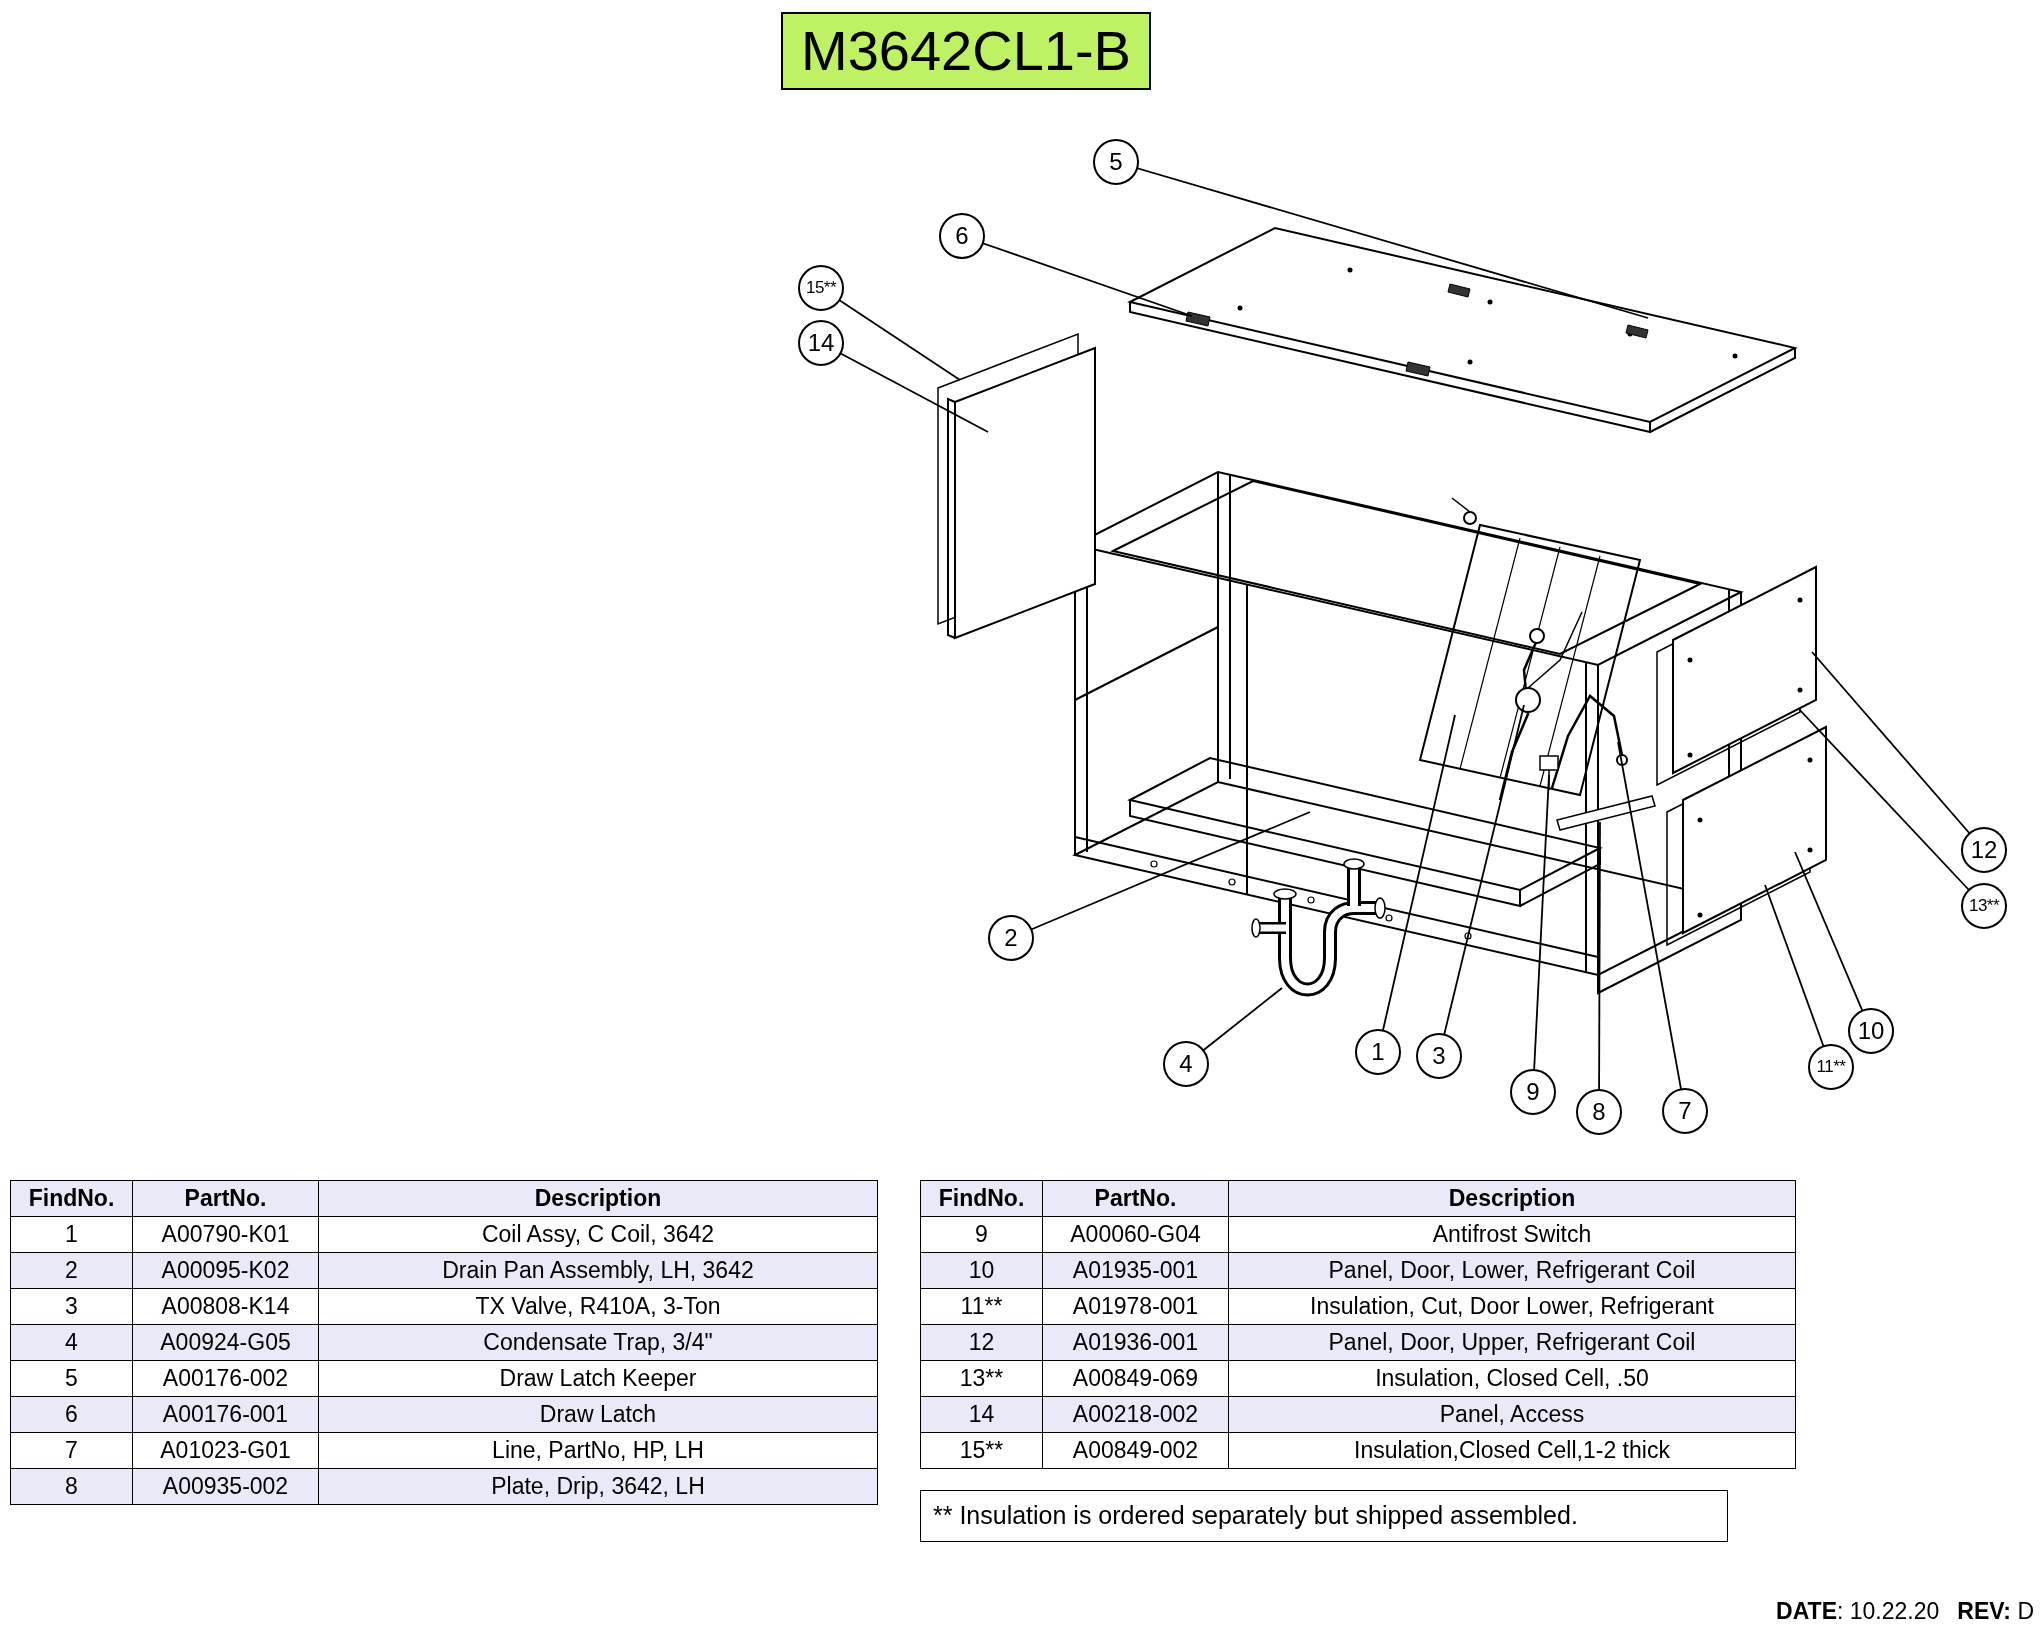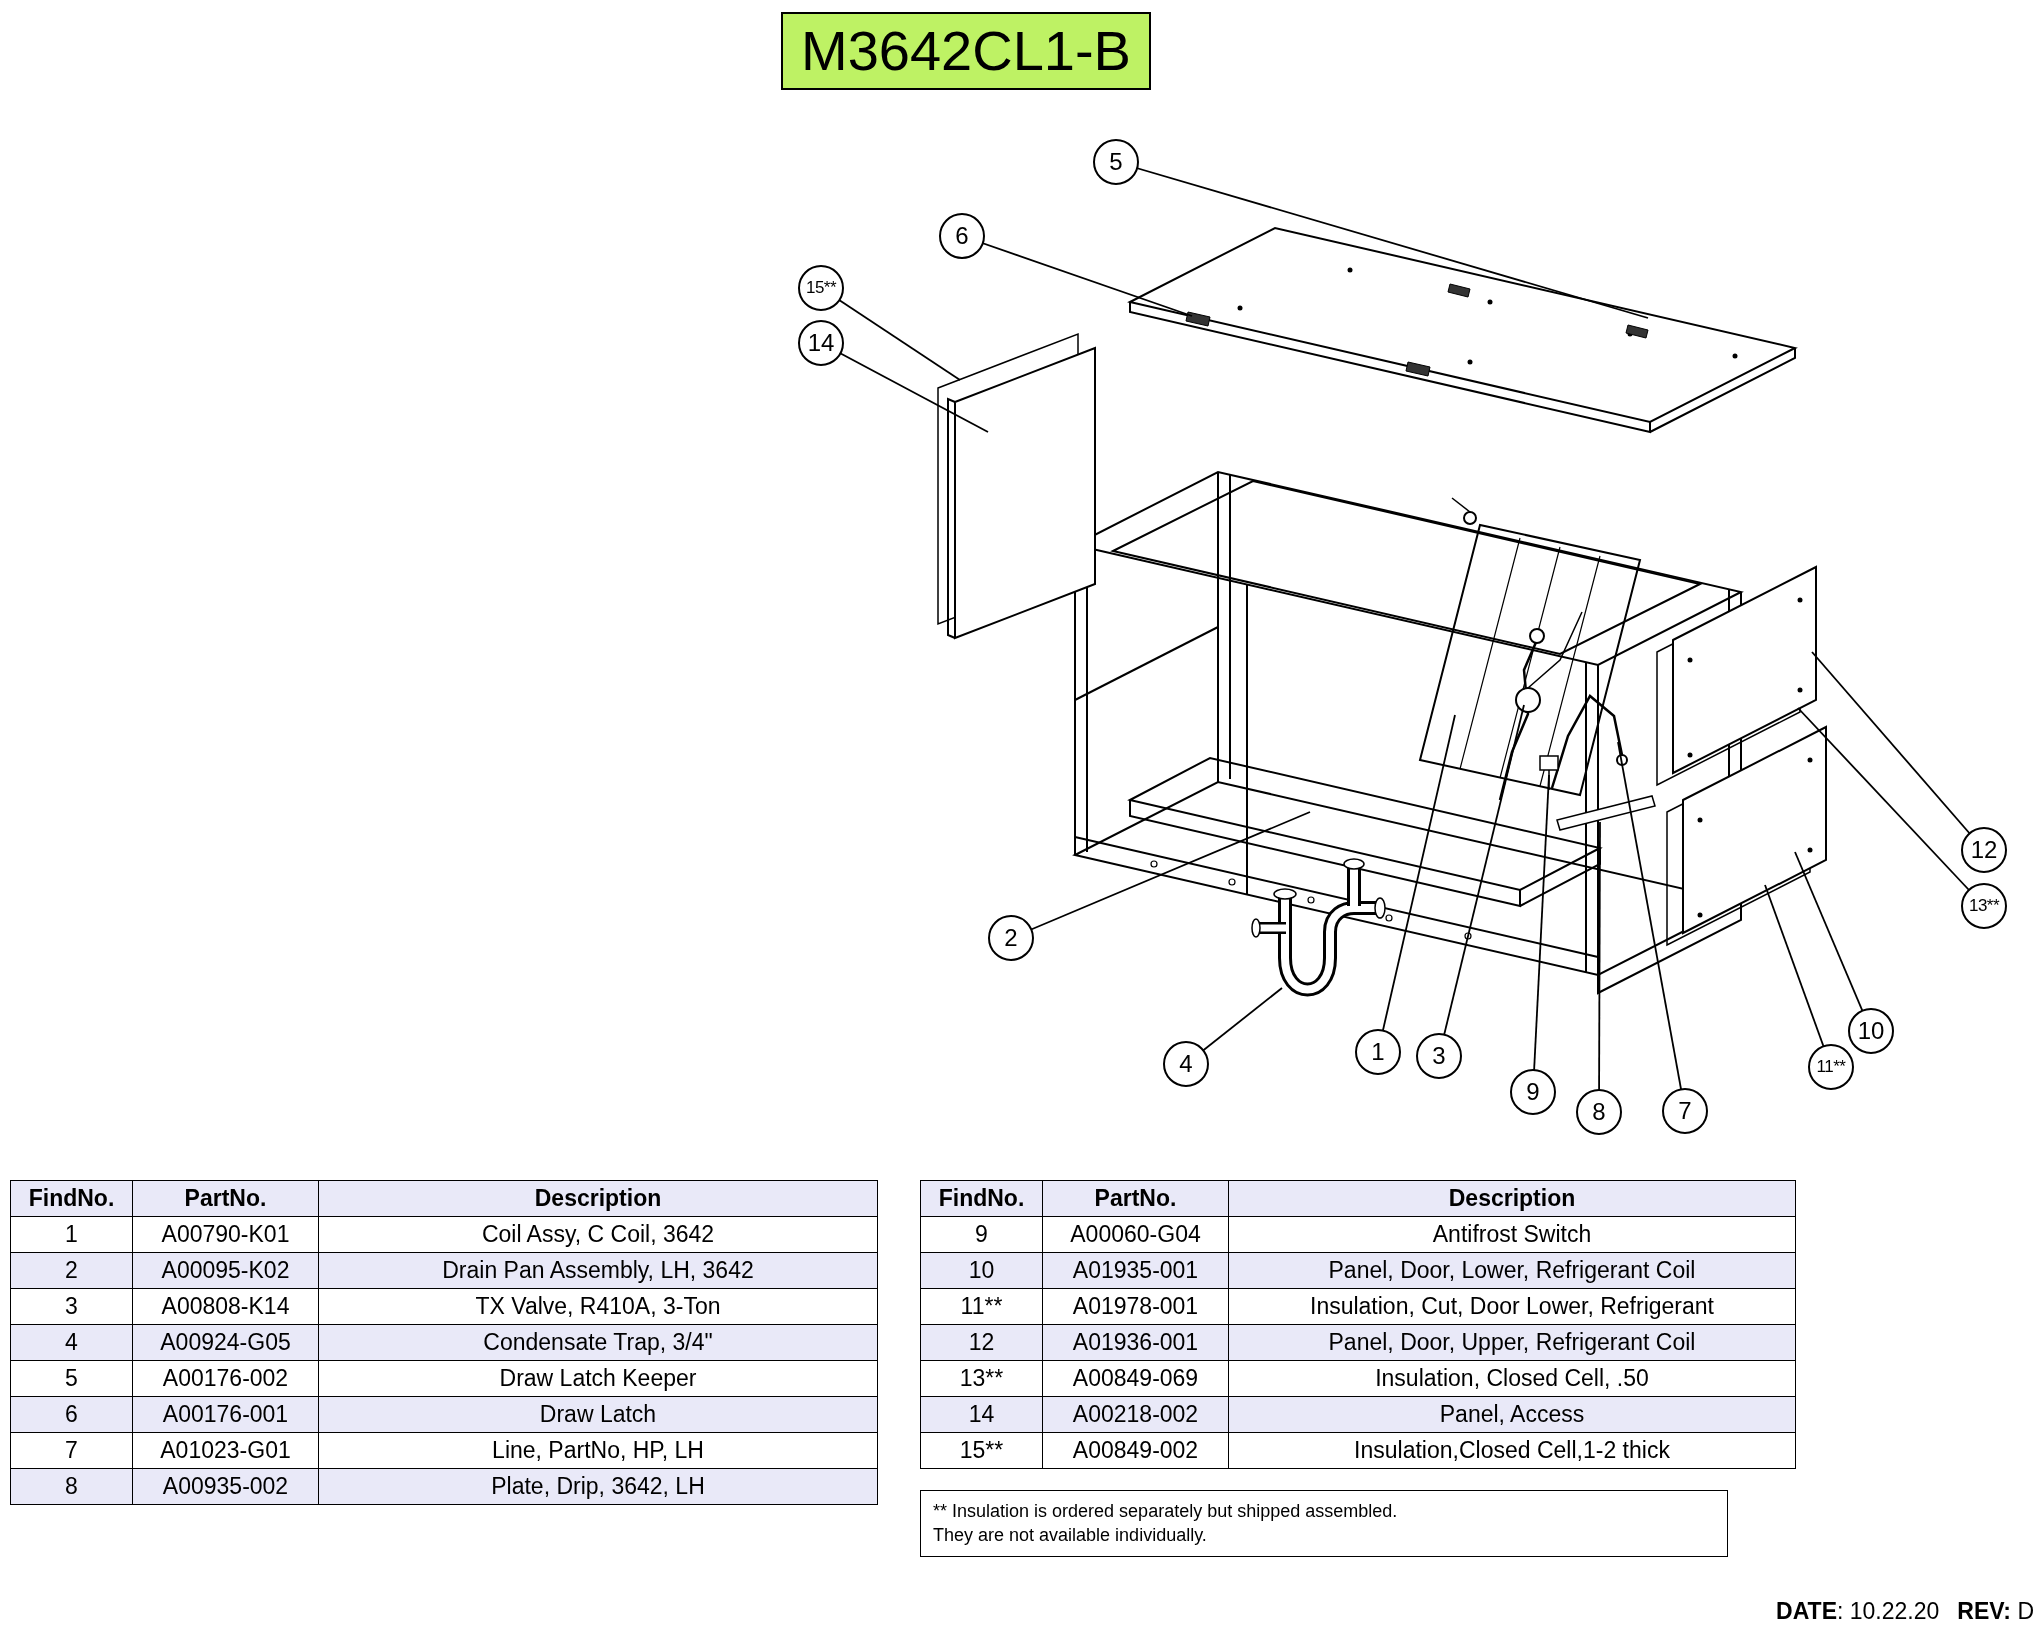--- a/index.html
+++ b/index.html
@@ -25,21 +25,21 @@
     font-size:23px; background:#fff;
   }
   .parts-table th, .parts-table td {
     border:1px solid #000; height:36px; padding:0 8px; text-align:center;
     overflow:hidden; white-space:nowrap; box-sizing:border-box;
   }
   .parts-table thead th { background:var(--table-row-shade,#e9e9f8); font-weight:bold; }
   .parts-table tbody tr:nth-child(even) td { background:var(--table-row-shade,#e9e9f8); }
   .note-box {
     position:absolute; left:920px; top:1490px; width:782px;
-    border:1px solid #000; padding:8px 12px; font-size:18px; line-height:1.35;
+    border:1px solid #000; padding:8px 12px; font-size:25px; line-height:1.35;
     background:#fff;
   }
   .footer { position:absolute; right:8px; top:1598px; font-size:23px; }
   .footer .bold { font-weight:bold; }
   .footer .gap { display:inline-block; width:18px; }
 </style>
 </head>
 <body>
 
 <div class="page">
@@ -334,20 +334,19 @@
       <tr>
           <td>15**</td>
           <td>A00849-002</td>
           <td>Insulation,Closed Cell,1-2 thick</td>
         </tr>
     </tbody>
   </table>
 
   <div class="note-box">
     <div>** Insulation is ordered separately but shipped assembled.</div>
-    <div>They are not available individually.</div>
   </div>
 
   <div class="footer">
     <span class="bold">DATE</span><span>: 10.22.20</span><span class="gap"></span><span class="bold">REV:</span>&nbsp;<span>D</span>
   </div>
 
 </div>
 
 </body></html>

